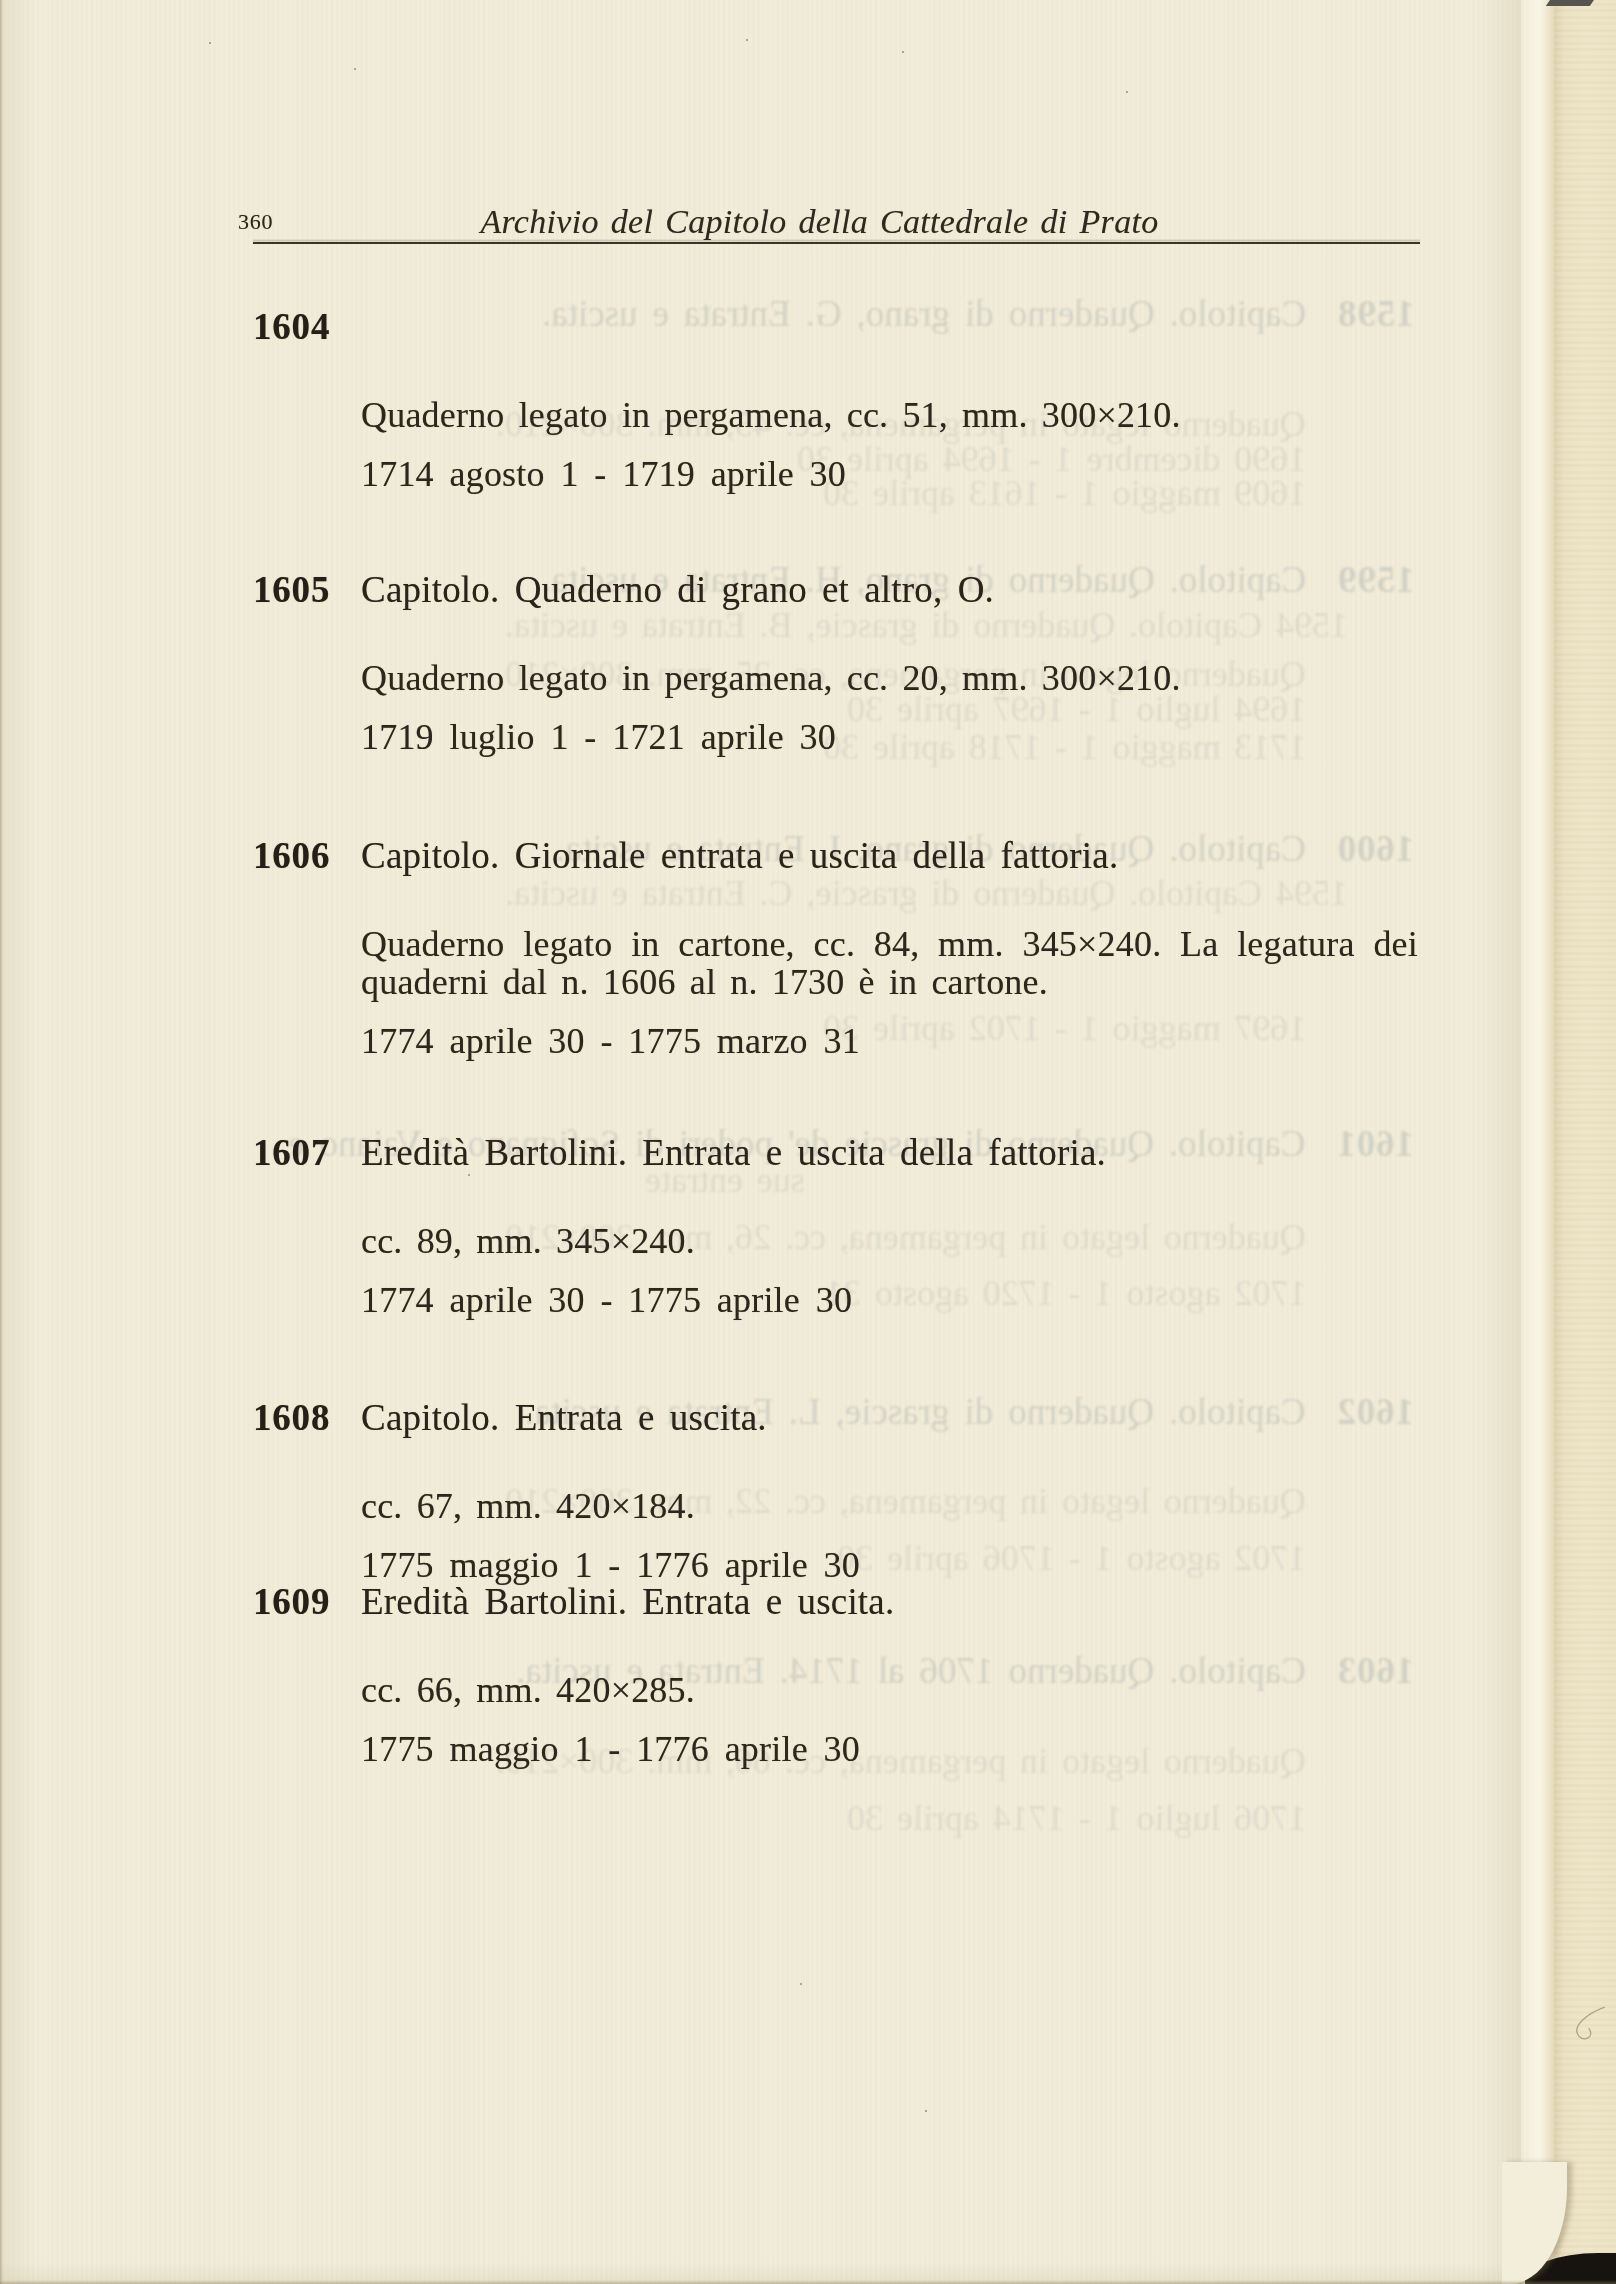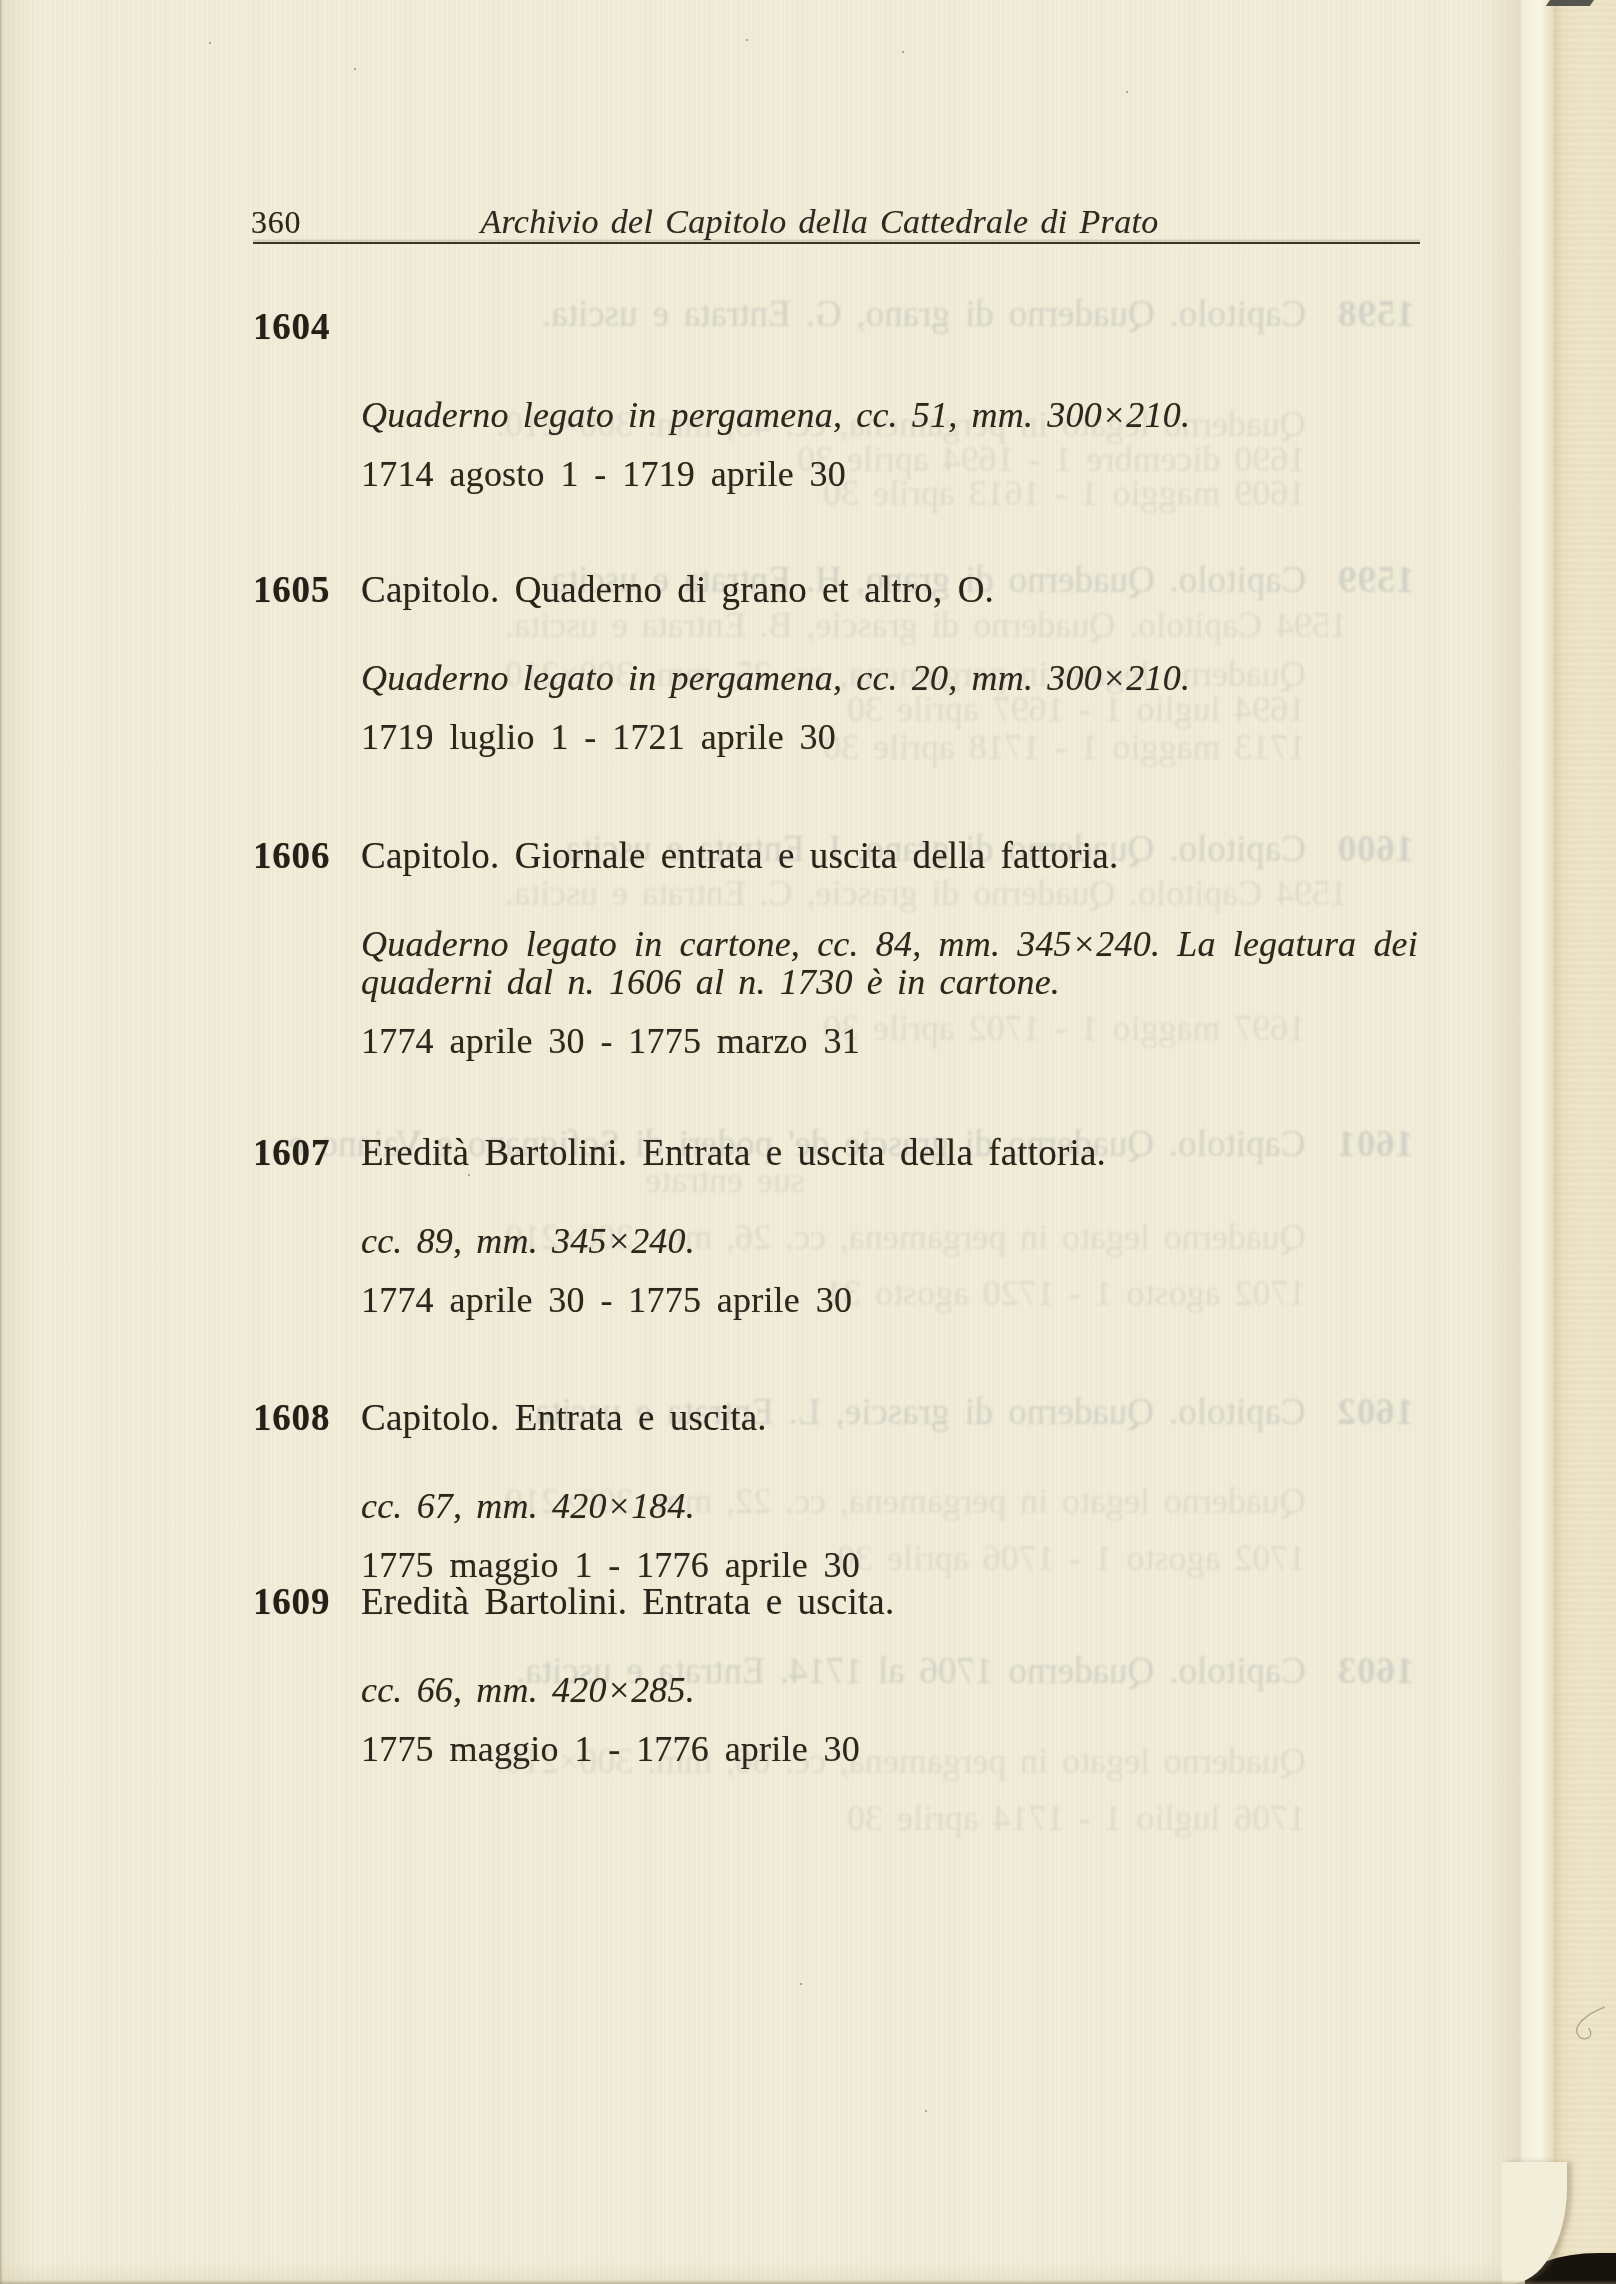--- a/index.html
+++ b/index.html
@@ -14,22 +14,22 @@
     background-color: #f1ecd8;
     background-image:
       linear-gradient(90deg, rgba(205,195,165,0.28) 0px, rgba(205,195,165,0.0) 37px),
       linear-gradient(0deg, rgba(190,178,142,0.20) 0px, rgba(190,178,142,0.0) 23px),
       repeating-linear-gradient(90deg, rgba(255,255,255,0.035) 0 2.4px, rgba(140,128,96,0.022) 2.4px 4.9px);
     overflow: hidden;
   }
 
   
   .page-number {
-    position: absolute; left: 251px; top: 205px;
-    font-size: 32px; line-height: 34px; color: #2b251c;
+    position: absolute; left: 238px; top: 205px;
+    font-size: 22px; line-height: 34px; color: #2b251c;
     letter-spacing: 0.8px;
     text-shadow: 0 0 0.8px rgba(60,50,35,0.4);
   }
   .running-title-wrap {
     position: absolute; left: 253px; top: 204px; width: 1165px;
     text-align: center;
   }
   .running-title {
     display: inline-block;
     transform: translateX(-16px);
@@ -66,21 +66,20 @@
     white-space: nowrap;
   }
   .entry-desc {
     margin-left: 108px; margin-top: 50px;
     width: 1057px;
     font-size: 36px; line-height: 38px;
     letter-spacing: 0.2px; word-spacing: 4.9px;
     text-align: justify;
     color: #2c261d;
     text-shadow: 0 0 0.8px rgba(55,45,30,0.38);
-    font-style: italic;
   }
   .entry-dates {
     margin-left: 108px; margin-top: 21px;
     font-size: 36px; line-height: 38px;
     letter-spacing: 0.2px; word-spacing: 6.5px;
     color: #2c261d;
     text-shadow: 0 0 0.8px rgba(55,45,30,0.38);
     white-space: nowrap;
   }
 

